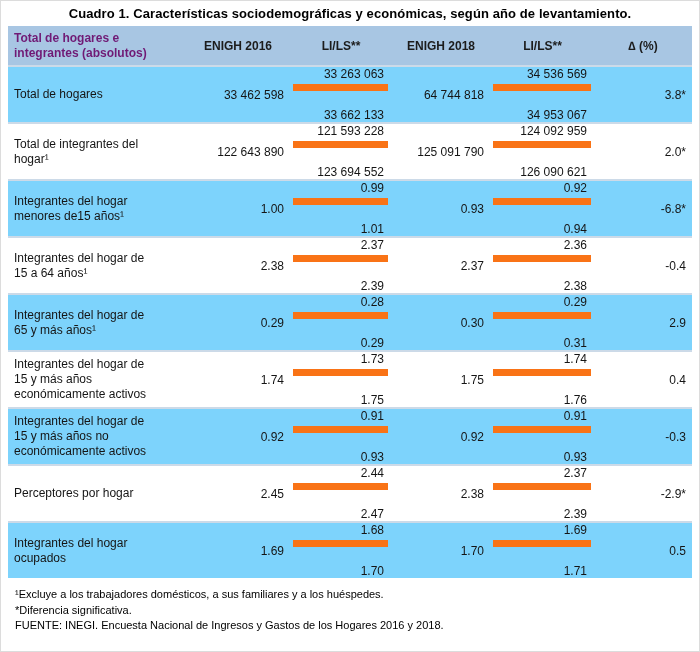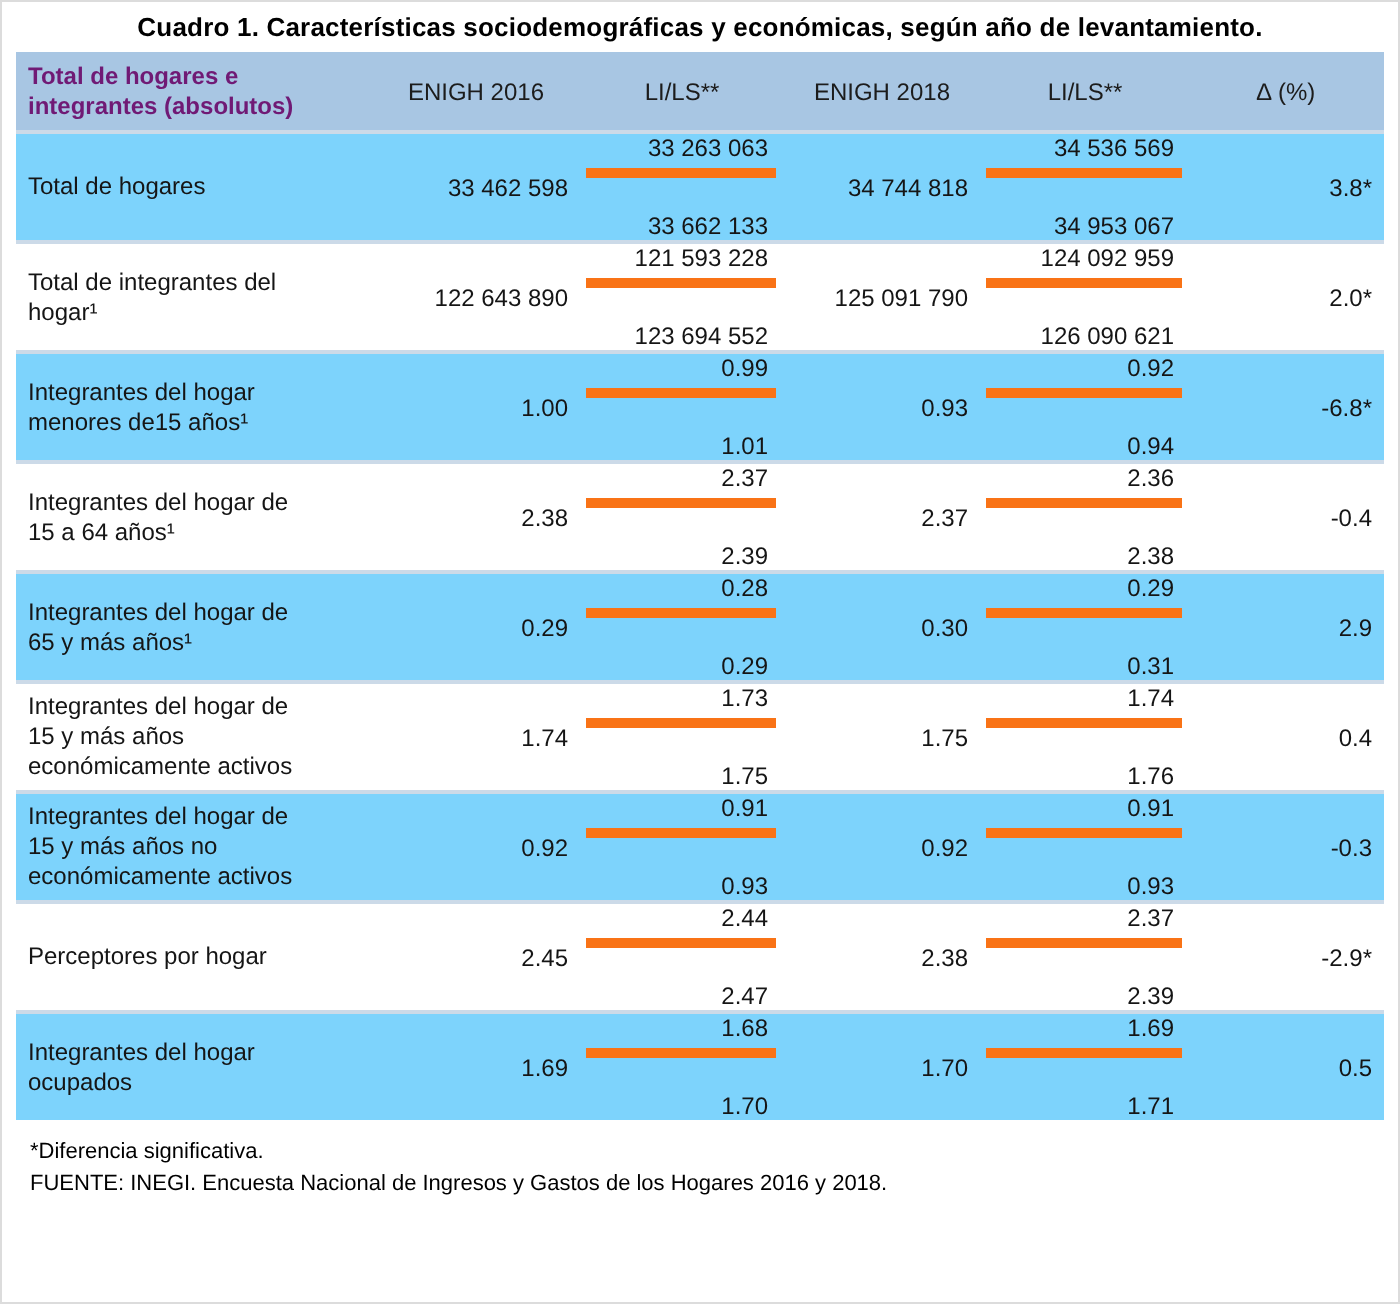--- a/index.html
+++ b/index.html
@@ -20,27 +20,27 @@
   table.main tr + tr { border-top:2px solid #ccdae8; }
   tr.sec-head { background:#a8c6e3; }
   tr.alt { background:#7dd3fc; }
   td { vertical-align:middle; }
   td.label {
     text-align:left; padding:3px 2px 3px 6px;
     white-space:pre-line; line-height:15px;
   }
   td.label.bold { font-weight:bold; color:#701a75; }
   td.col-h {
-    text-align:center; font-weight:normal; color:#1c1c1c; padding:2px 0;margin-top:24px;
+    text-align:center; font-weight:bold; color:#1c1c1c; padding:2px 0;margin-top:24px;
   }
   td.val { text-align:right; padding-right:7px; }
   td.delta { text-align:right; padding-right:6px; }
   td.ci-cell { padding:0 3px 0 2px; }
   .ci-top, .ci-bot { display:block; text-align:right; }
-  .ci-top { padding:0 4px 3px 0; border-bottom:5px solid #f97316; }
+  .ci-top { padding:0 4px 3px 0; border-bottom:7px solid #f97316; }
   .ci-bot { padding:17px 4px 0 0; }
   .footnotes {
     margin:9px 10px 0 14px; font-size:11px; line-height:15.5px; color:#000;
   }
   .footnotes div { white-space:nowrap; }
 </style>
 </head>
 <body>
 
 <div class="page">
@@ -67,21 +67,21 @@
       <td class="col-h">∆ (%)</td>
     </tr>
 
     <tr class="alt" style="height:40px">
       <td class="label">Total de hogares</td>
       <td class="val">33 462 598</td>
       <td class="ci-cell">
         <span class="ci-top">33 263 063</span>
         <span class="ci-bot">33 662 133</span>
       </td>
-      <td class="val">34 744 818</td>
+      <td class="val">64 744 818</td>
       <td class="ci-cell">
         <span class="ci-top">34 536 569</span>
         <span class="ci-bot">34 953 067</span>
       </td>
       <td class="delta">3.8*</td>
     </tr>
 
     <tr style="height:40px">
       <td class="label">Total de integrantes del
 hogar¹</td>
@@ -209,16 +209,17 @@
       <td class="ci-cell">
         <span class="ci-top">1.69</span>
         <span class="ci-bot">1.71</span>
       </td>
       <td class="delta">0.5</td>
     </tr>
   </tbody>
     </table>
 
   <div class="footnotes">
+    <div>¹Excluye a los trabajadores domésticos, a sus familiares y a los huéspedes.</div>
     <div>*Diferencia significativa.</div>
     <div>FUENTE: INEGI. Encuesta Nacional de Ingresos y Gastos de los Hogares 2016 y 2018.</div>
   </div>
 </div>
 
 </body></html>

